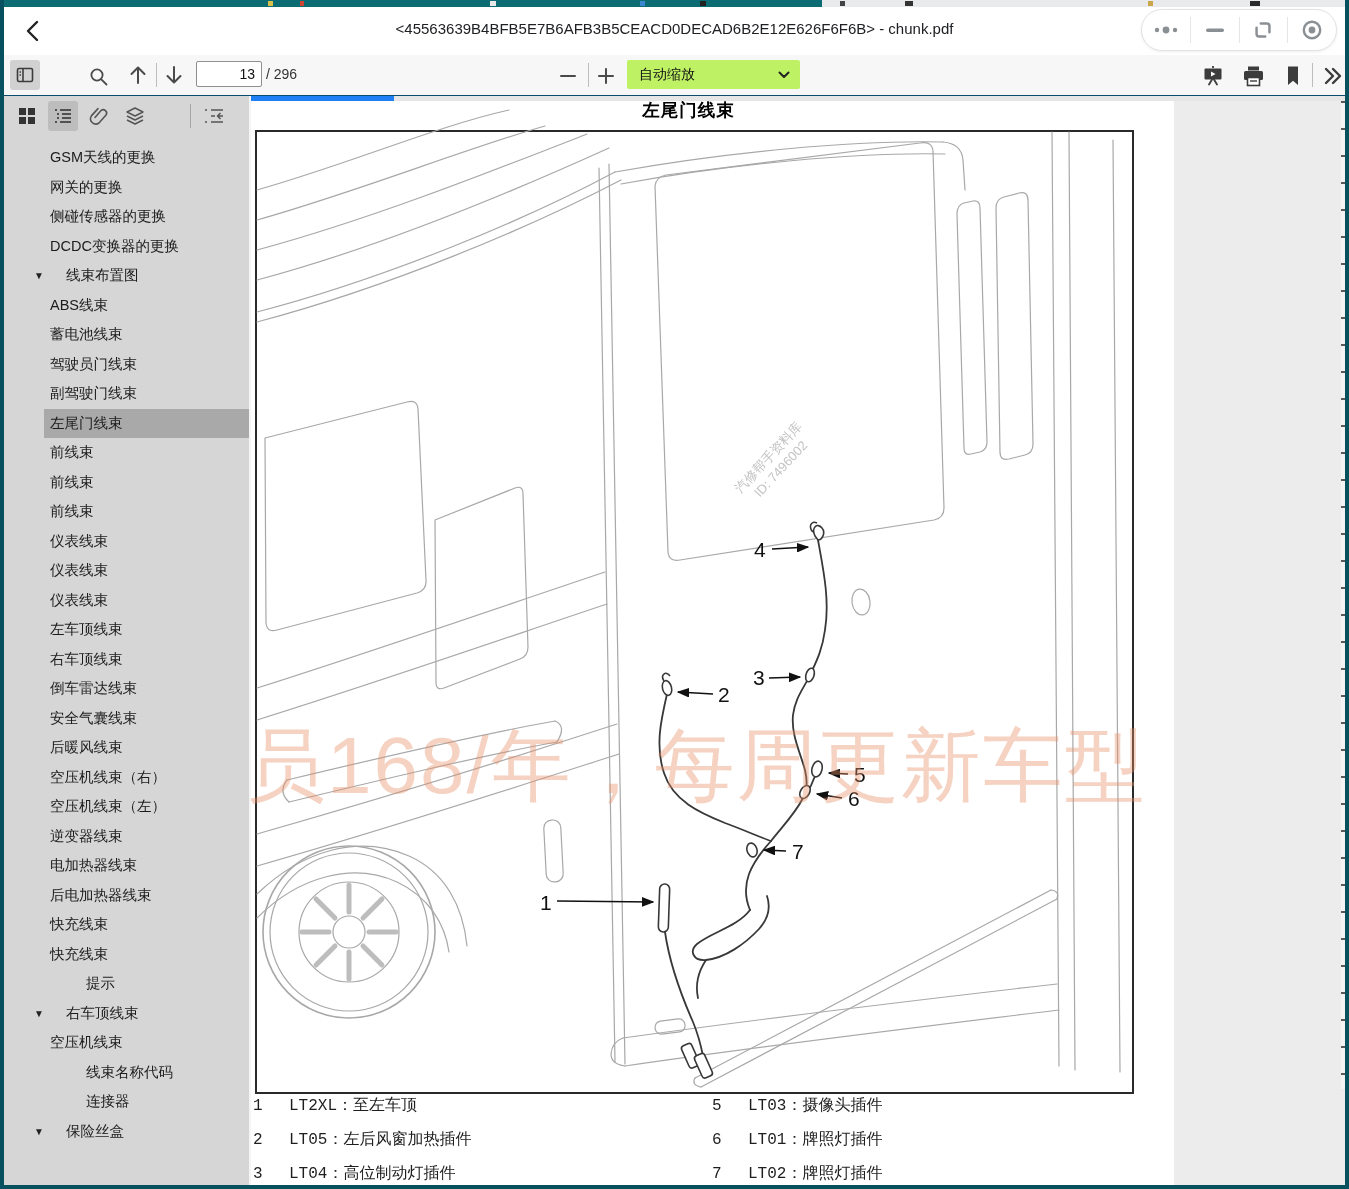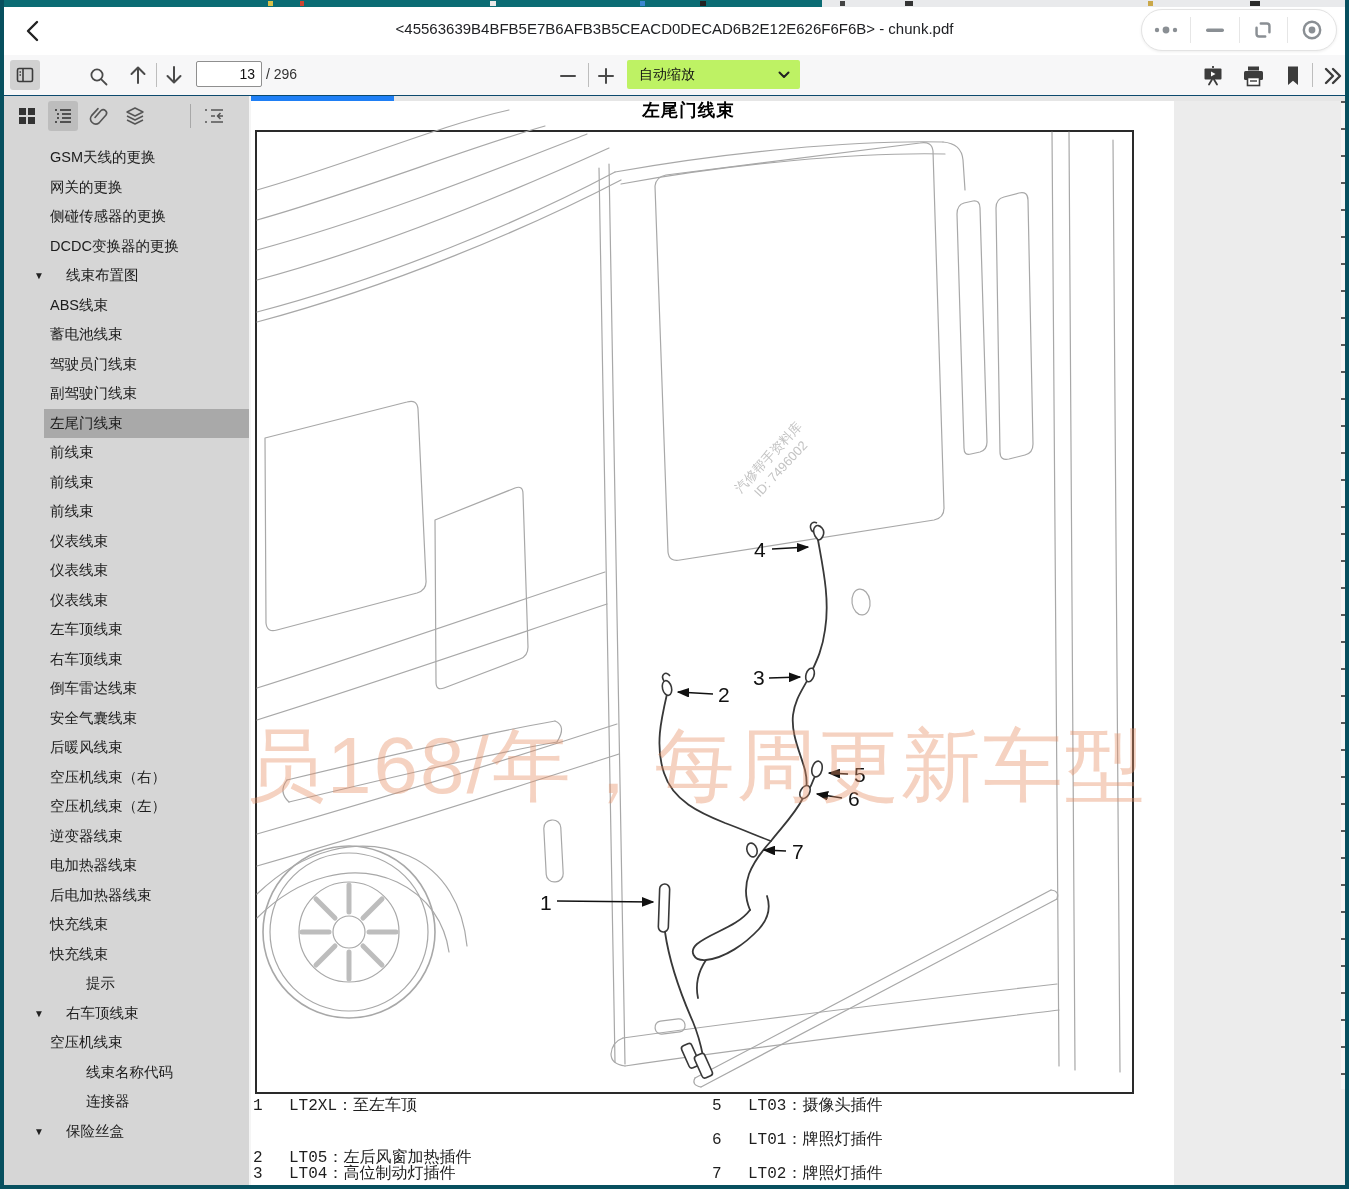--- a/index.html
+++ b/index.html
@@ -457,21 +457,21 @@
 
     <div class="wm2">员168/年，每周更新车型</div>
     <div class="wmid">
       <div>汽修帮手资料库</div>
       <div>ID: 7496002</div>
     </div>
 
     <div class="lgrow" style="left:2px;top:994px;">
       <span class="lgn">1</span><span>LT2XL：至左车顶</span>
     </div>
-    <div class="lgrow" style="left:2px;top:1028px;margin-top:18px;">
+    <div class="lgrow" style="left:2px;top:1028px;">
       <span class="lgn">2</span><span>LT05：左后风窗加热插件</span>
     </div>
     <div class="lgrow" style="left:2px;top:1062px;">
       <span class="lgn">3</span><span>LT04：高位制动灯插件</span>
     </div>
     <div class="lgrow" style="left:461px;top:994px;">
       <span class="lgn">5</span><span>LT03：摄像头插件</span>
     </div>
     <div class="lgrow" style="left:461px;top:1028px;">
       <span class="lgn">6</span><span>LT01：牌照灯插件</span>

